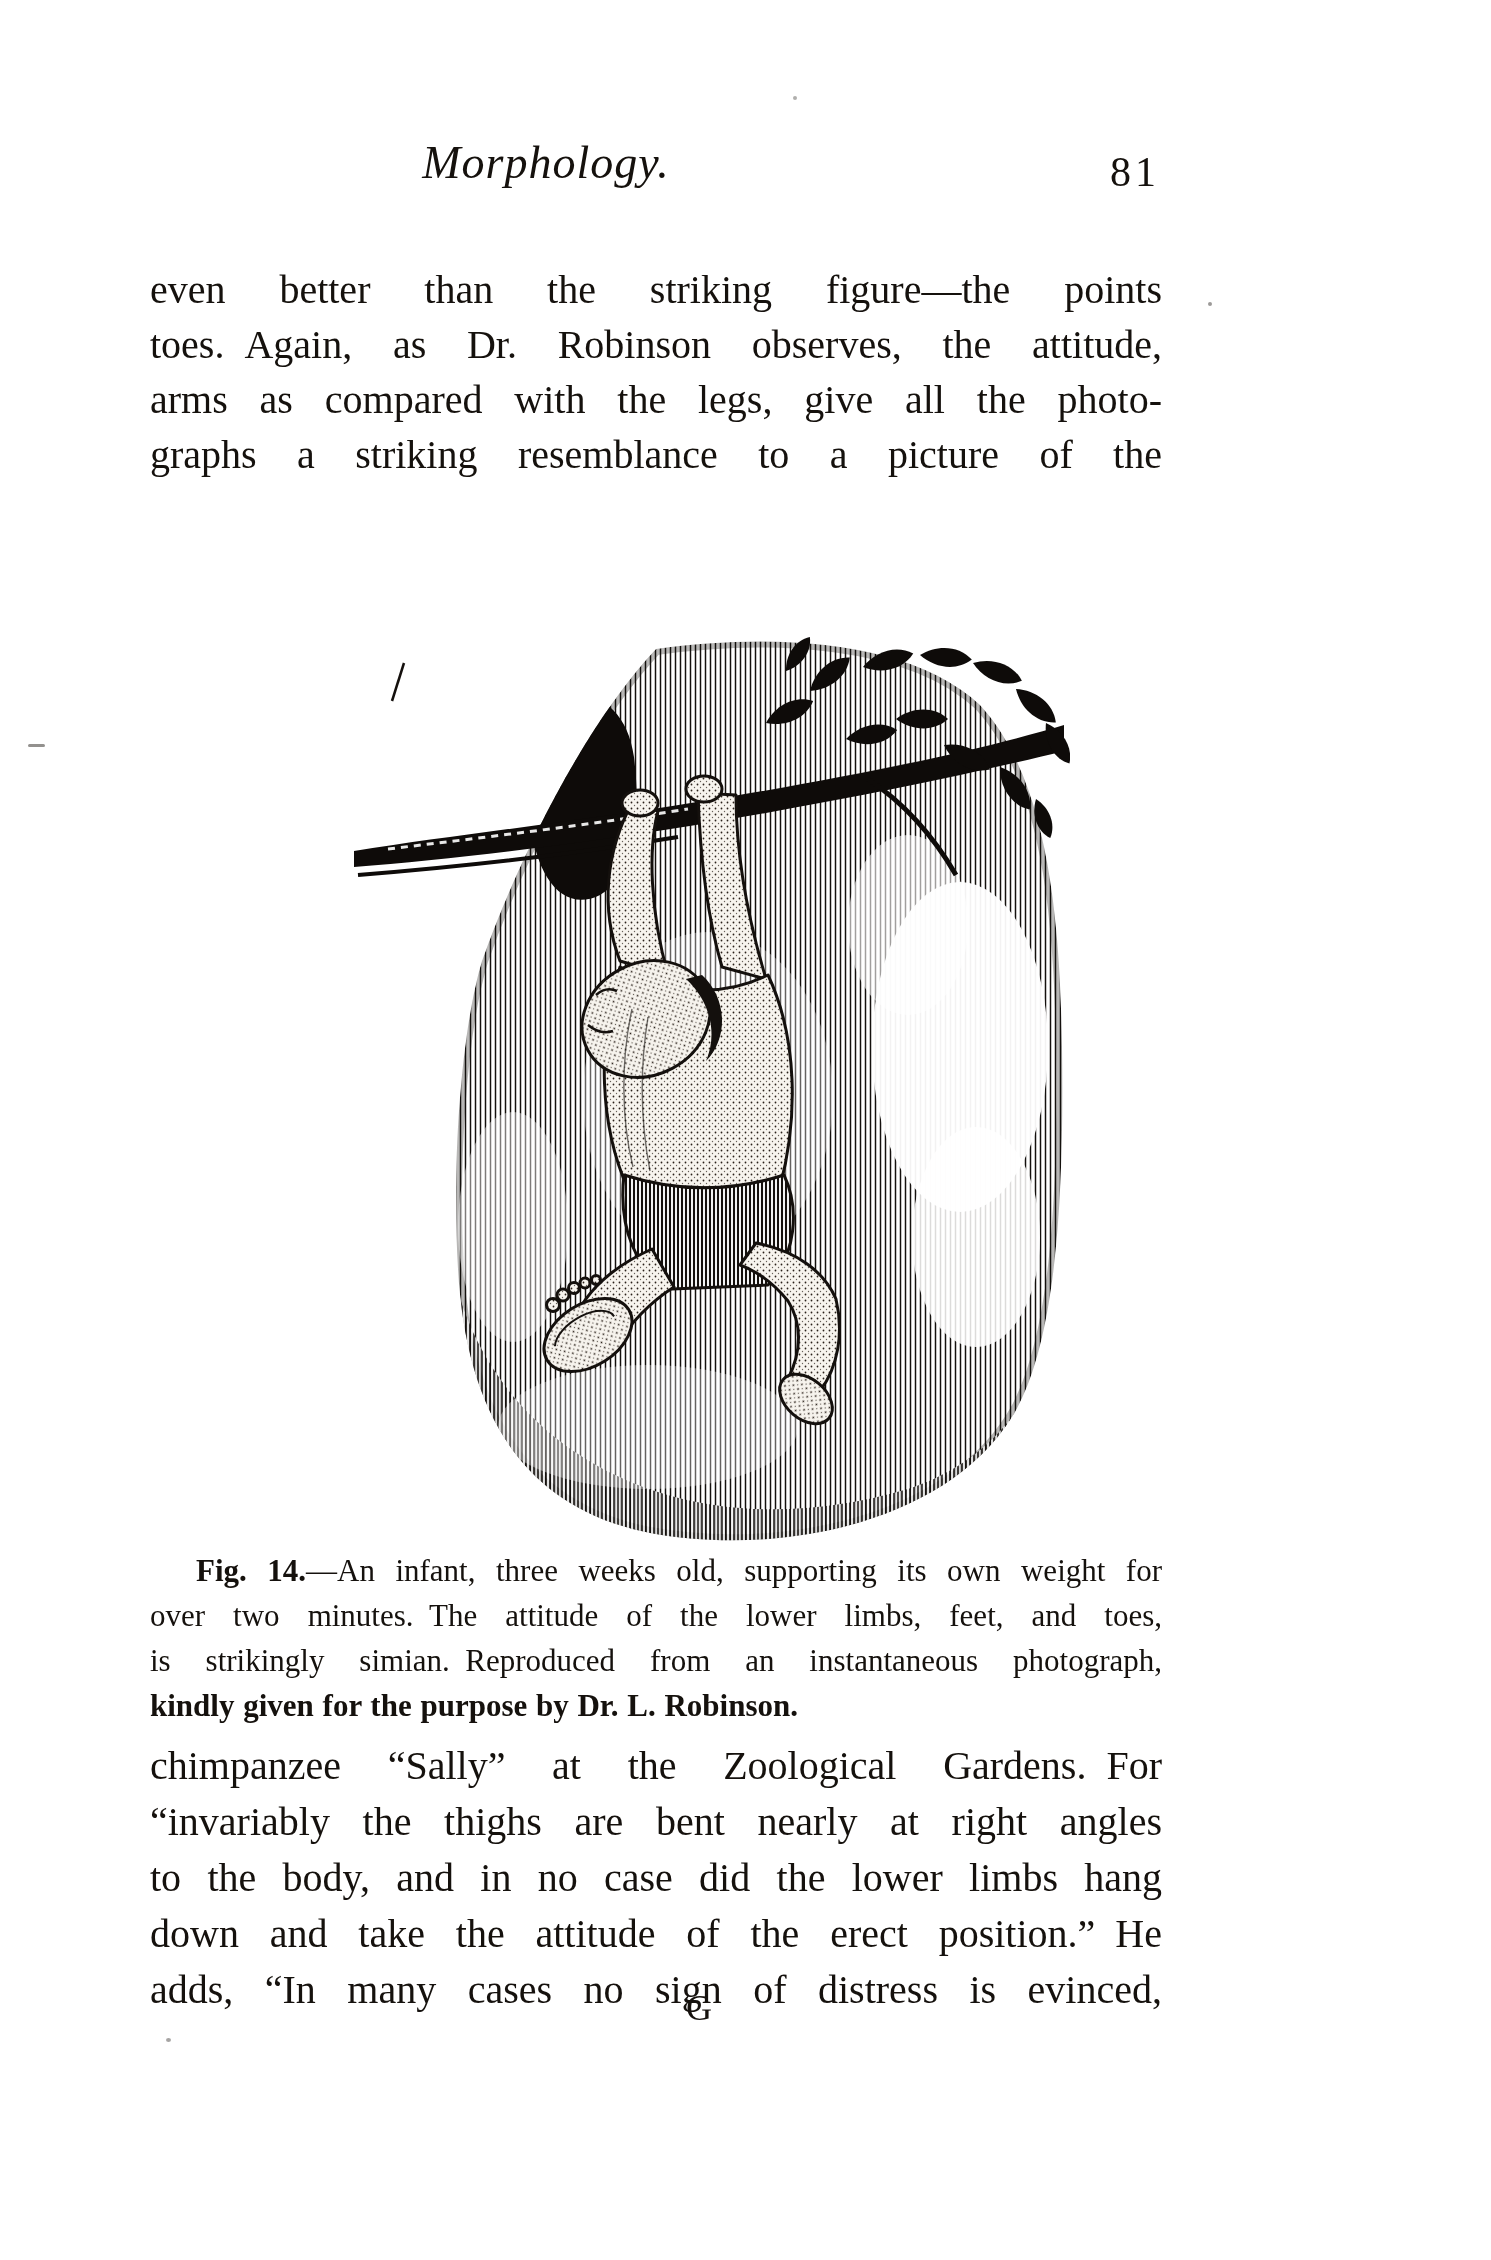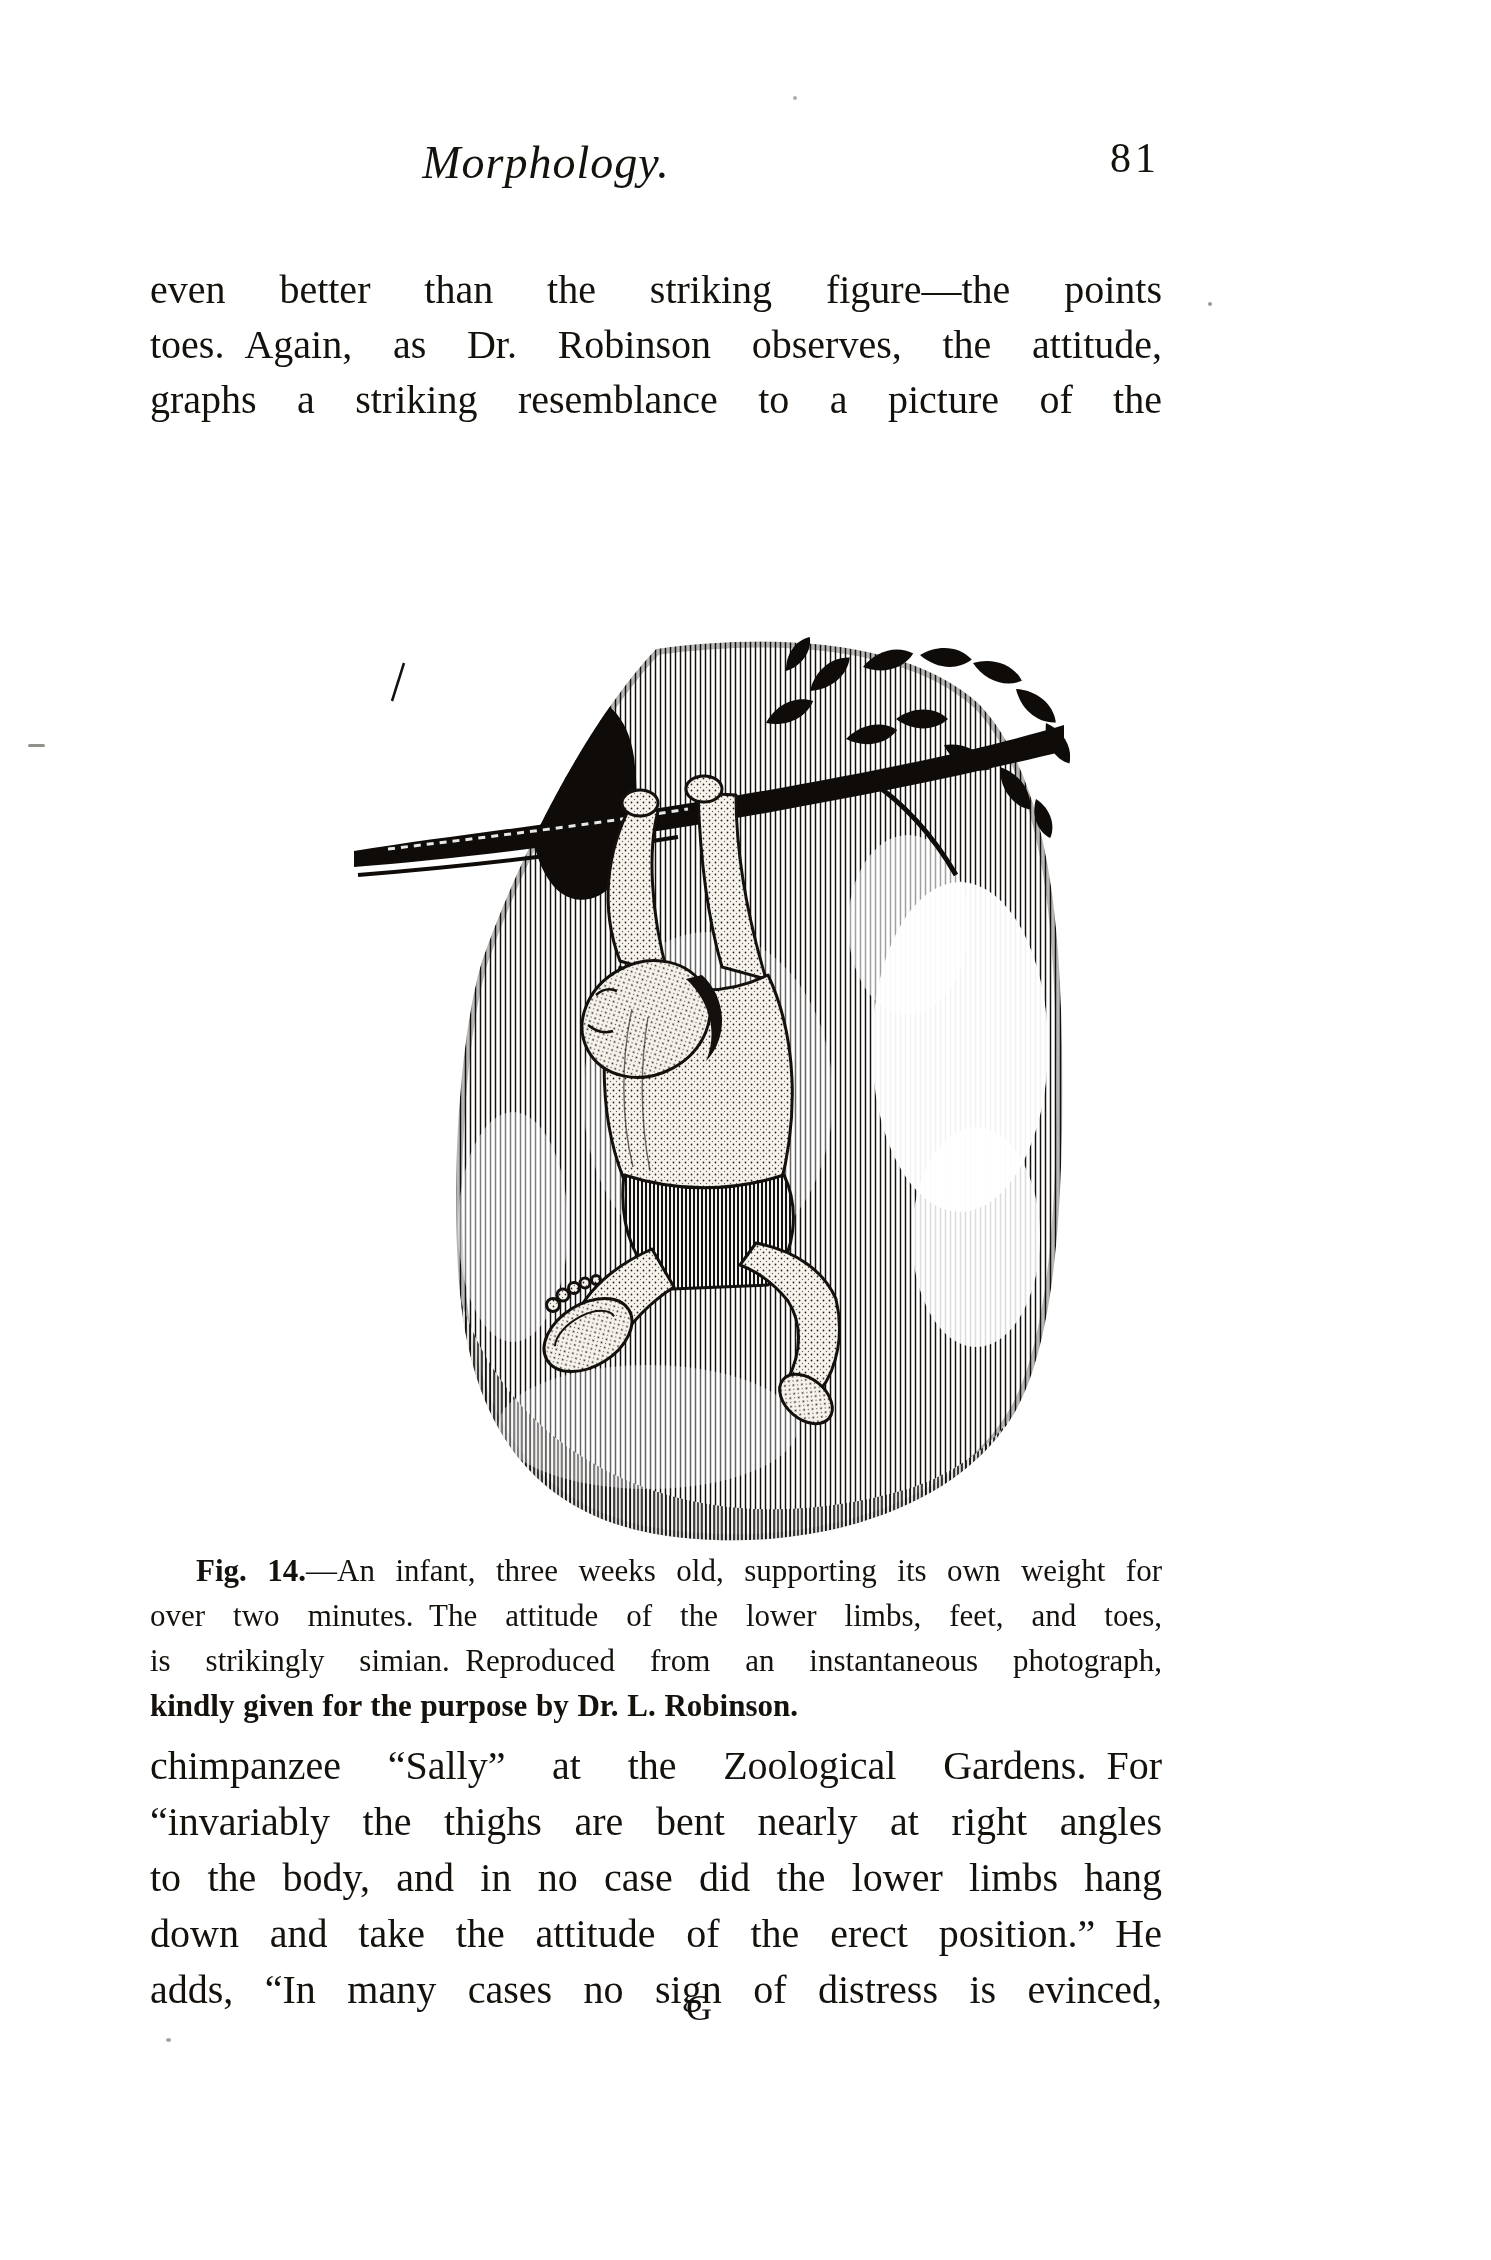--- a/index.html
+++ b/index.html
@@ -10,21 +10,21 @@
     color:#15110d;
     font-family:"Liberation Serif","DejaVu Serif",serif;
     overflow:hidden;
   }
   
   .running-head{position:absolute;top:128px;left:150px;width:1012px;height:74px;}
   .head-title{
     position:absolute;left:0;right:220px;top:8px;
     text-align:center;font-style:italic;font-size:46px;letter-spacing:1px;
   }
-  .page-number{position:absolute;right:2px;top:6px;font-size:42px;letter-spacing:4px;}
+  .page-number{position:absolute;right:2px;top:20px;font-size:42px;letter-spacing:4px;}
 
   
   .tline{text-align:justify;overflow:hidden;word-spacing:2px;}
   .tline::after{content:"";display:inline-block;width:100%;height:0;}
 
   .para{position:absolute;left:150px;width:1012px;}
   .para-1{top:262px;}
   .para-1 .tline{height:55px;line-height:55px;font-size:40px;}
   .para-2{top:1738px;}
   .para-2 .tline{height:56px;line-height:56px;font-size:40px;}
@@ -60,20 +60,21 @@
 <div class="page">
 
   <header class="running-head">
     <span class="head-title">Morphology.</span>
     <span class="page-number">81</span>
   </header>
 
   <section class="para para-1">
       <div class="tline">even better than the striking figure—the points</div>
       <div class="tline">toes. Again, as Dr. Robinson observes, the attitude,</div>
+      <div class="tline">arms as compared with the legs, give all the photo-</div>
       <div class="tline">graphs a striking resemblance to a picture of the</div>
     </section>
 
   <figure class="plate">
     <svg viewBox="0 0 722 918" xmlns="http://www.w3.org/2000/svg" role="img" aria-label="Wood engraving: an infant hanging by both hands from a slender leafy tree branch, head thrown back, legs drawn up in a simian attitude, against a dense vertically hatched vignette background">
       <defs>
         <pattern id="hatch" width="5" height="14" patternUnits="userSpaceOnUse">
           <rect width="5" height="14" fill="#ffffff"></rect>
           <path d="M2.5,0 V14" stroke="#14100d" stroke-width="1.5"></path>
         </pattern>

